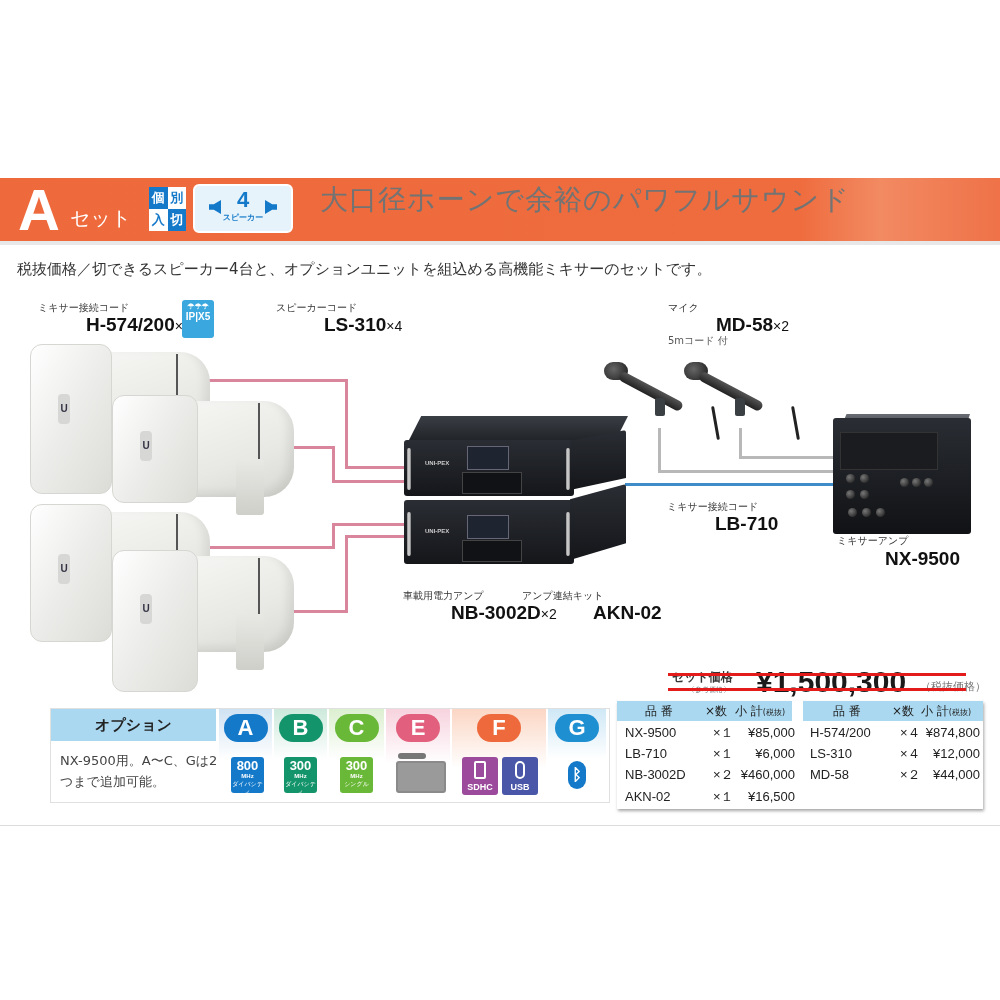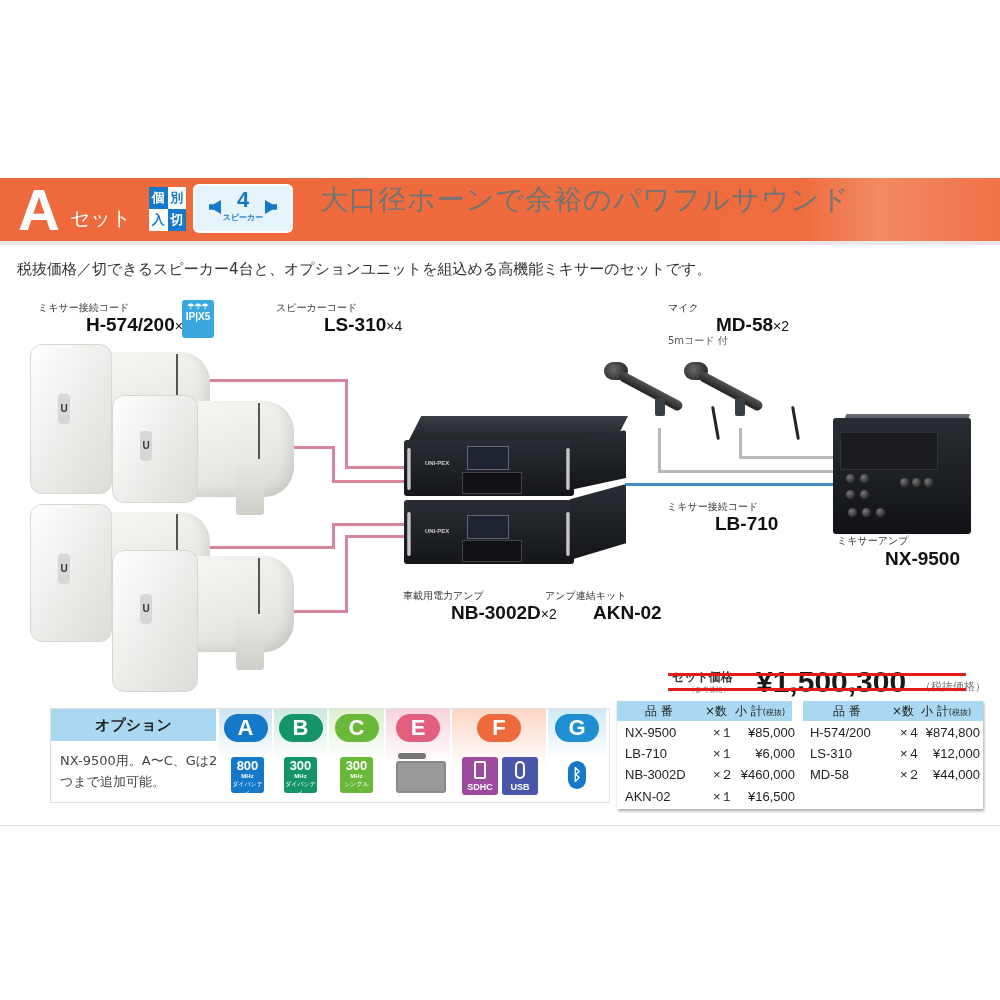--- a/index.html
+++ b/index.html
@@ -156,21 +156,21 @@
 <div class="pmodel" style="left:667px;top:513px;">LB-710</div>
 
 <div class="plabel" style="left:837px;top:535px;">ミキサーアンプ</div>
 <div class="pmodel" style="left:837px;top:548px;">NX-9500</div>
 
 <div class="plabel" style="left:403px;top:590px;">車載用電力アンプ</div>
 <div class="pmodel" style="left:403px;top:602px;">
   <span>NB-3002D</span><span class="qty">×2</span>
 </div>
 
-<div class="plabel" style="left:545px;top:590px;font-family:Liberation Serif, serif;">アンプ連結キット</div>
+<div class="plabel" style="left:522px;top:590px;font-family:Liberation Serif, serif;">アンプ連結キット</div>
 <div class="pmodel" style="left:545px;top:602px;">AKN-02</div>
 
 <div class="wire" style="left:205px;top:379px;width:142px;height:3px;"></div>
 <div class="wire" style="left:345px;top:379px;width:3px;height:89px;"></div>
 <div class="wire" style="left:345px;top:466px;width:62px;height:3px;"></div>
 <div class="wire" style="left:294px;top:446px;width:40px;height:3px;"></div>
 <div class="wire" style="left:332px;top:446px;width:3px;height:36px;"></div>
 <div class="wire" style="left:332px;top:480px;width:75px;height:3px;"></div>
 <div class="wire" style="left:205px;top:546px;width:129px;height:3px;"></div>
 <div class="wire" style="left:332px;top:523px;width:3px;height:26px;"></div>

